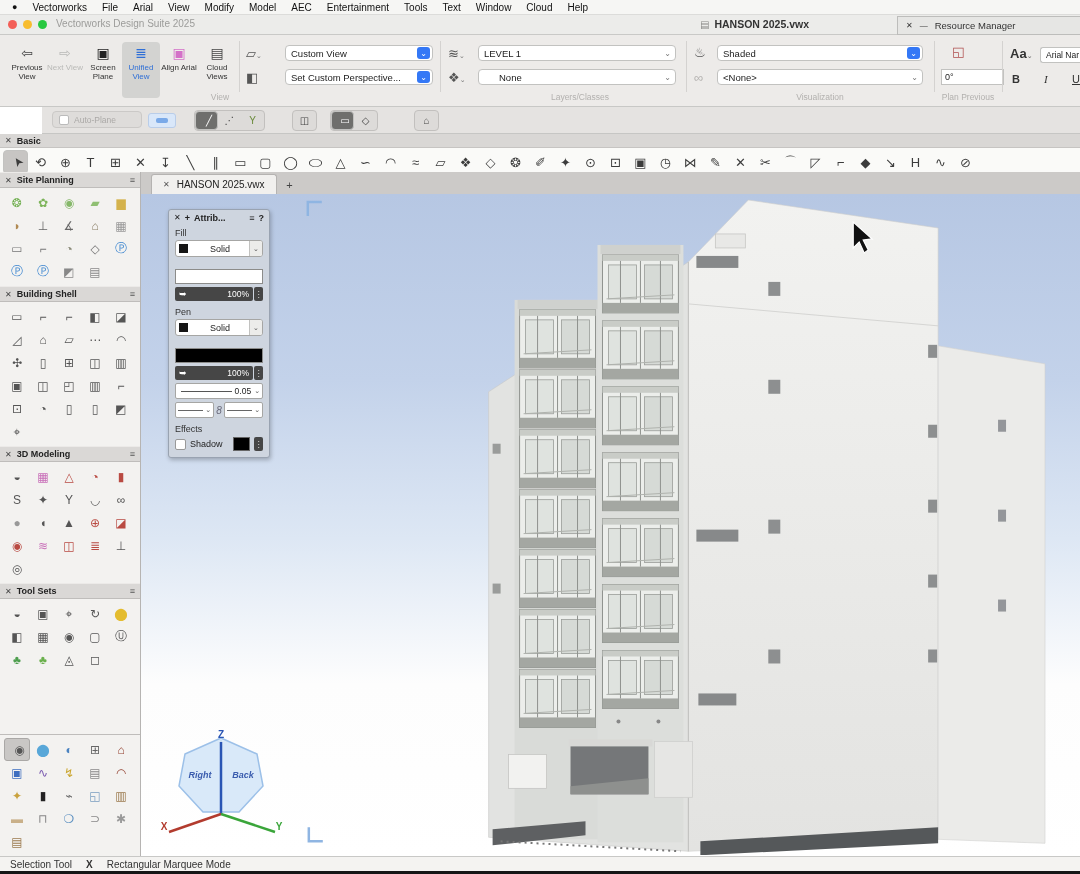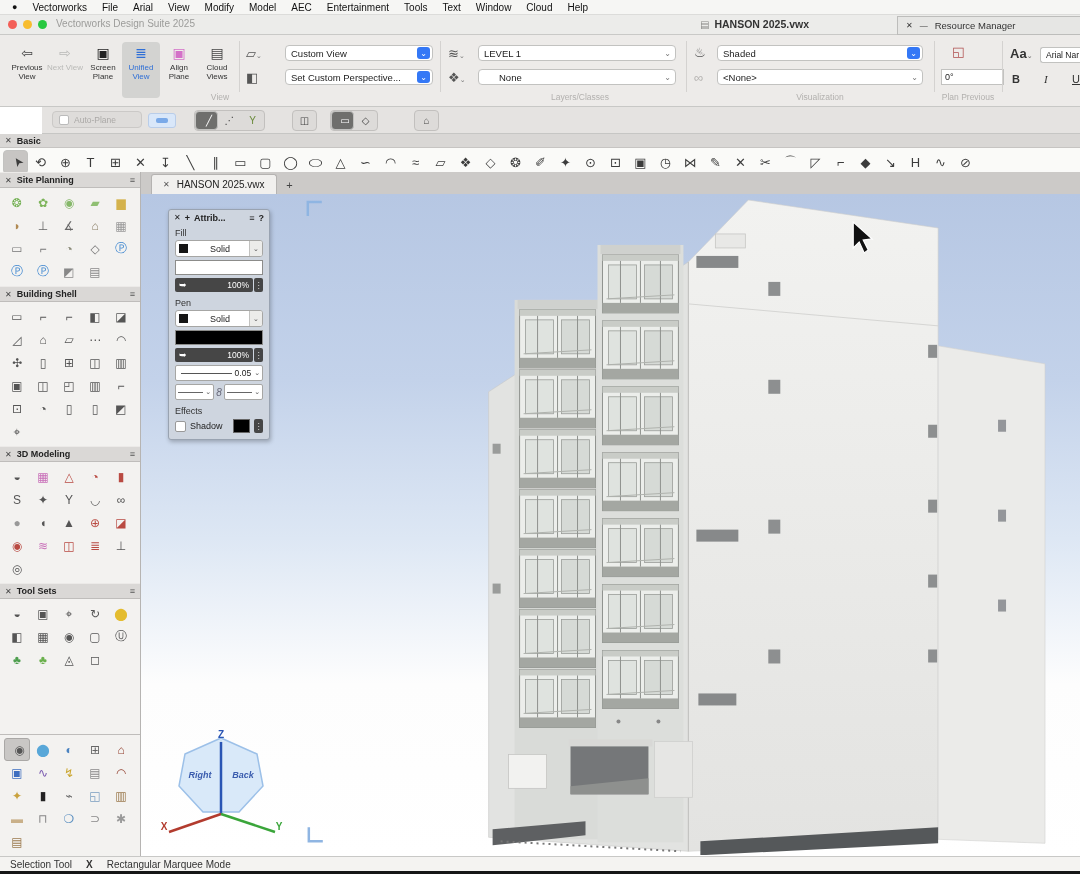--- a/index.html
+++ b/index.html
@@ -90,21 +90,21 @@
   .viewport{flex:1;position:relative;overflow:hidden;
             background:linear-gradient(#b6c7e3 0%,#c3d2ea 28%,#dde7f4 52%,#fdfdfd 74%,#ffffff 100%);}
   .viewport svg.scene{position:absolute;inset:0;}
   
   .attrib{position:absolute;left:27px;top:15px;width:100px;background:#ced5df;border:1px solid #99a3b1;
           border-radius:3px;box-shadow:1px 2px 4px rgba(0,0,0,.25);padding-bottom:6px;z-index:5;}
   .attrib .ahead{height:15px;display:flex;align-items:center;gap:4px;padding:0 5px;font-size:9px;
                  font-weight:bold;color:#222;}
   .attrib .ahead .sp{flex:1;}
   .attrib .alabel{font-size:9px;color:#333;padding:3px 6px 1px;}
-  .arow{display:flex;align-items:center;gap:2px;margin:1px 6px 3px;}
+  .arow{display:flex;align-items:center;gap:2px;margin:1px 6px 12px;}
   .aselect{flex:1;height:15px;background:#fff;border:1px solid #a6a6a4;border-radius:3px;
            display:flex;align-items:center;font-size:9px;color:#222;overflow:hidden;}
   .aselect .sw{width:9px;height:9px;background:#151515;margin:0 3px;}
   .aselect .t{flex:1;text-align:center;}
   .aselect .ch{width:12px;align-self:stretch;border-left:1px solid #c2c2c0;background:#ececea;
                display:flex;align-items:center;justify-content:center;font-size:7px;color:#555;}
   .colorwell{height:13px;margin:0 6px 3px;border:1px solid #8c8c8a;background:#fff;}
   .colorwell.black{background:#000;}
   .oprow{display:flex;margin:0 6px 3px;gap:1px;}
   .opbar{flex:1;height:14px;background:#464646;border-radius:2px;color:#fff;font-size:8.5px;
@@ -192,21 +192,21 @@
       <div class="vbtn" style="left: 84px;">
         <span class="vicon" style="color: rgb(34, 34, 34);">▣</span>
         <span class="vlabel">Screen Plane</span>
       </div>
       <div class="vbtn active" style="left: 122px;">
         <span class="vicon">≣</span>
         <span class="vlabel">Unified View</span>
       </div>
       <div class="vbtn" style="left: 160px;">
         <span class="vicon" style="color: rgb(212, 112, 200);">▣</span>
-        <span class="vlabel">Align Plane</span>
+        <span class="vlabel">Align Arial</span>
       </div>
       <div class="vbtn" style="left: 198px;">
         <span class="vicon">▤</span>
         <span class="vlabel">Cloud Views</span>
       </div>
     </div>
   <div class="glabel" style="left:190px;width:60px;">View</div>
   <div class="tsep" style="left:239px;"></div>
 
   <span class="ticon" style="left:246px;top:11px;">▱<span class="mini">⌄</span></span>

